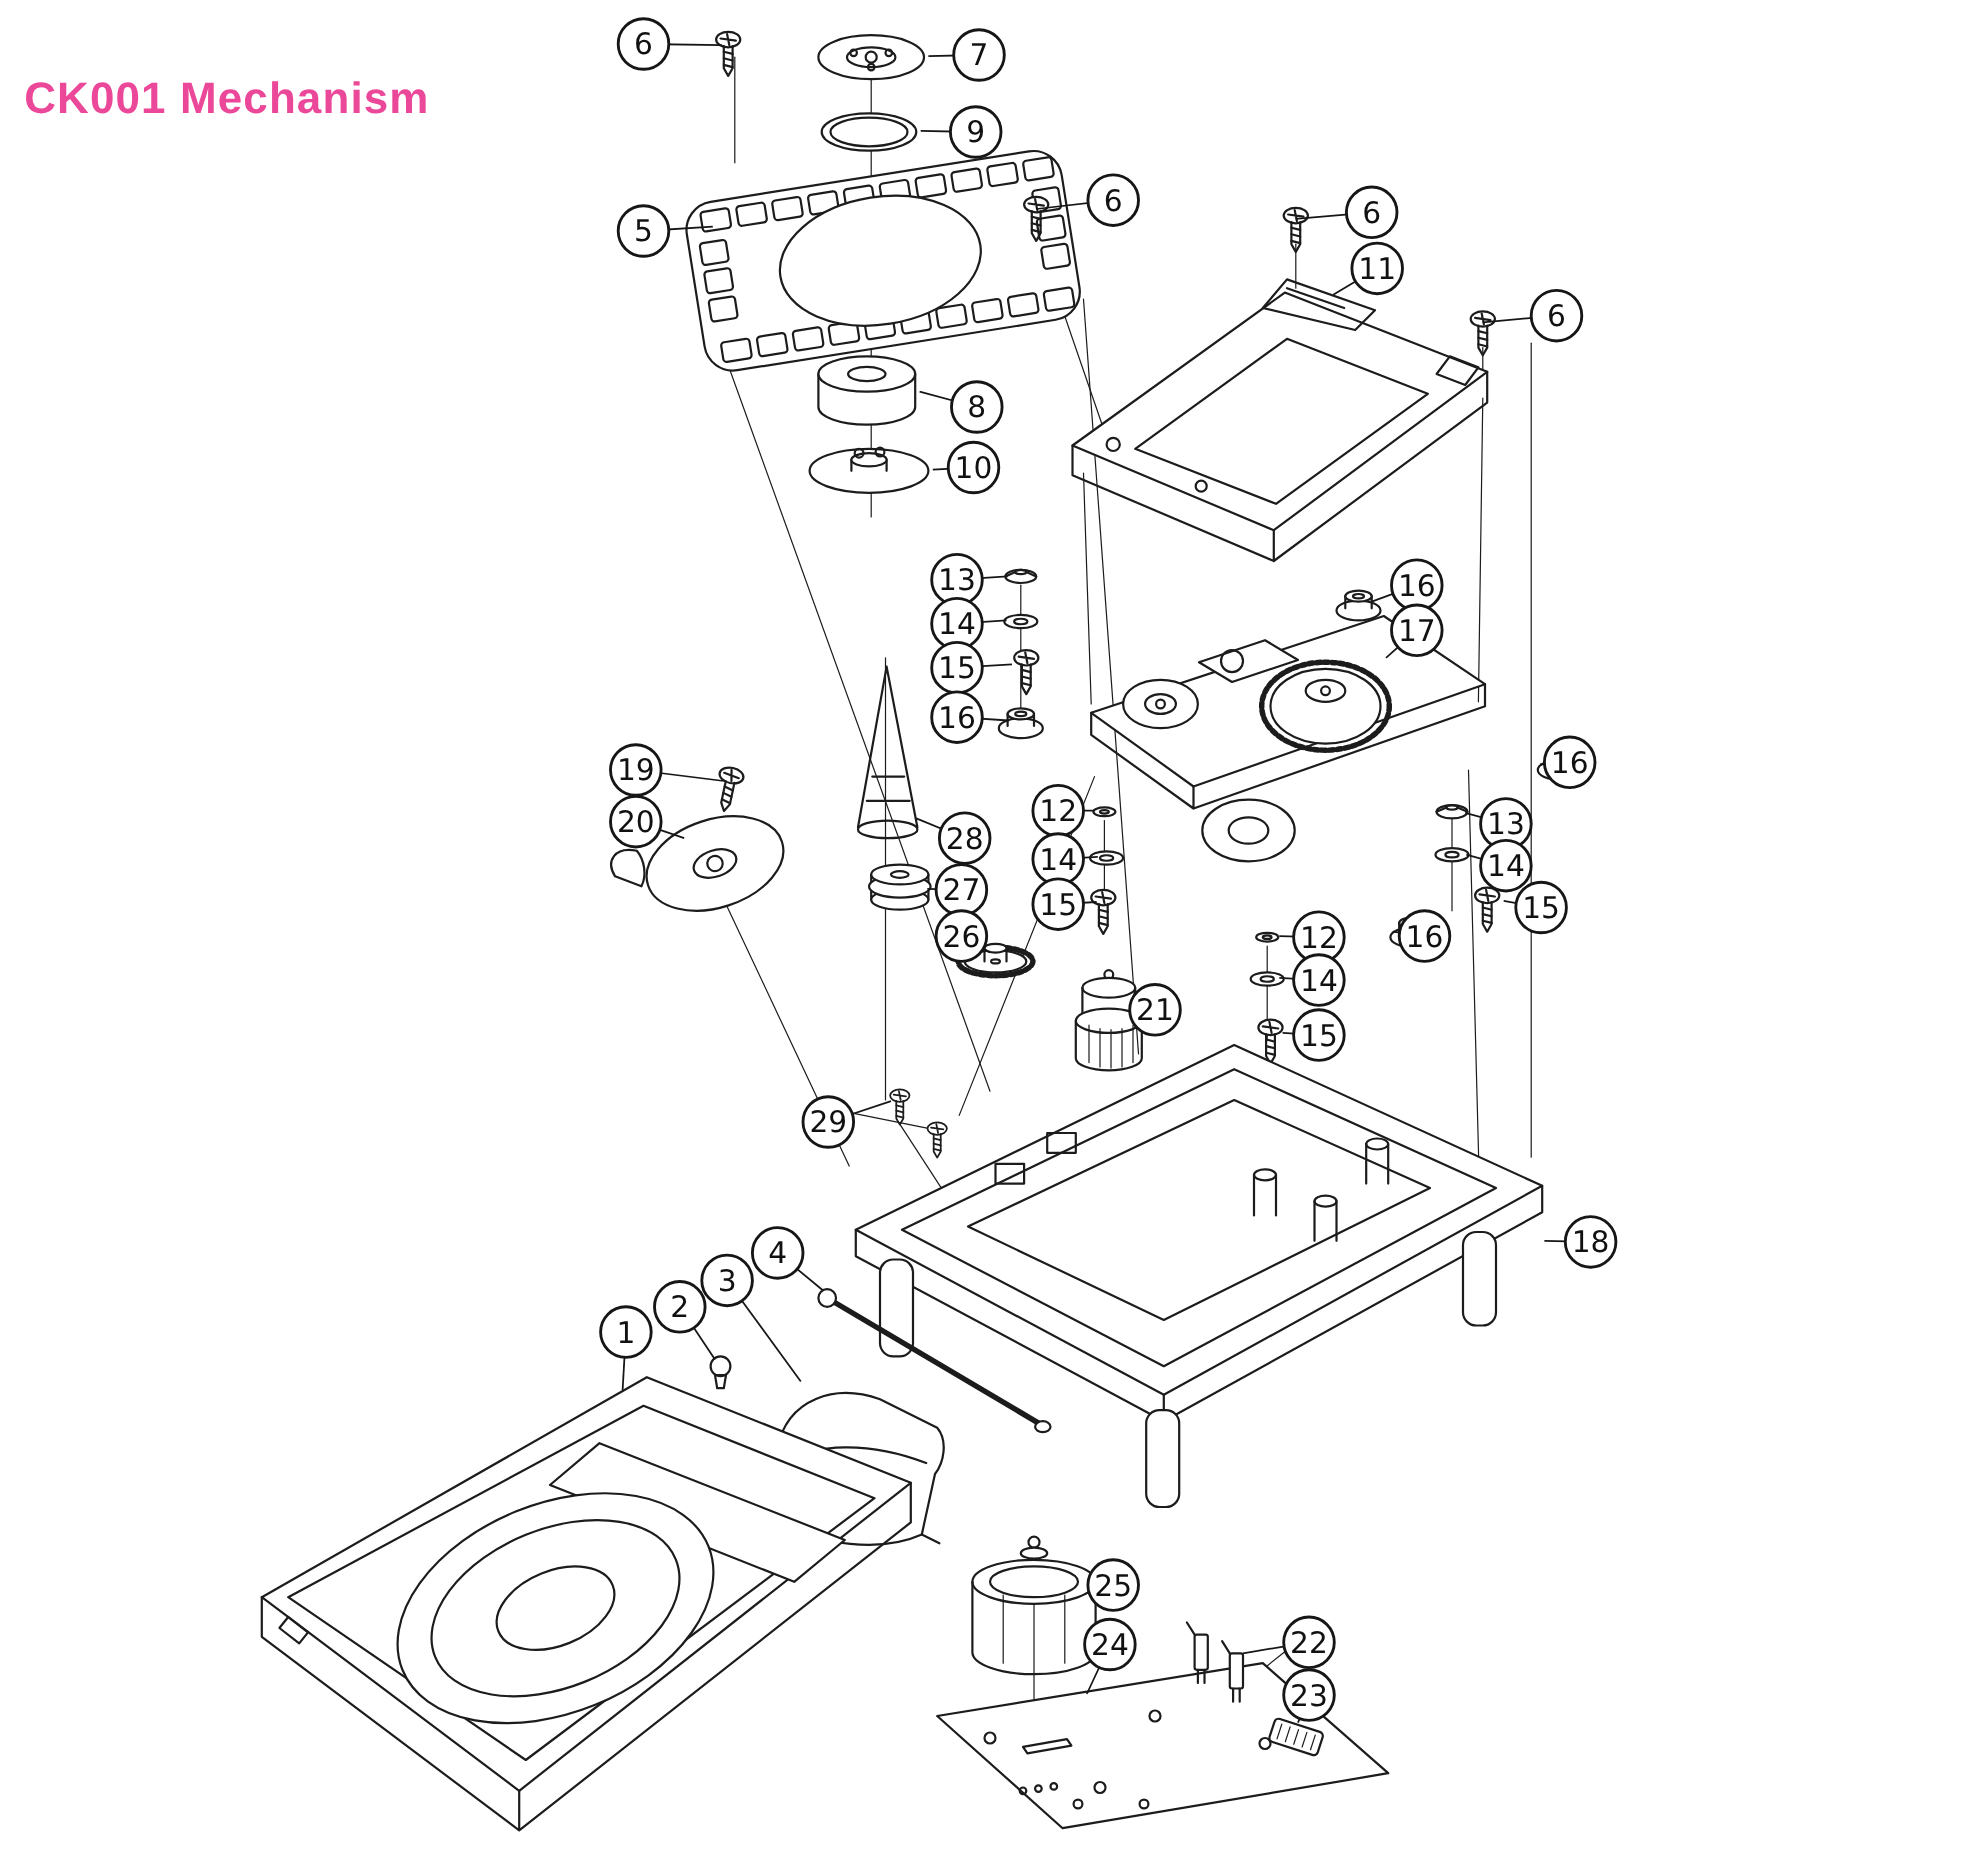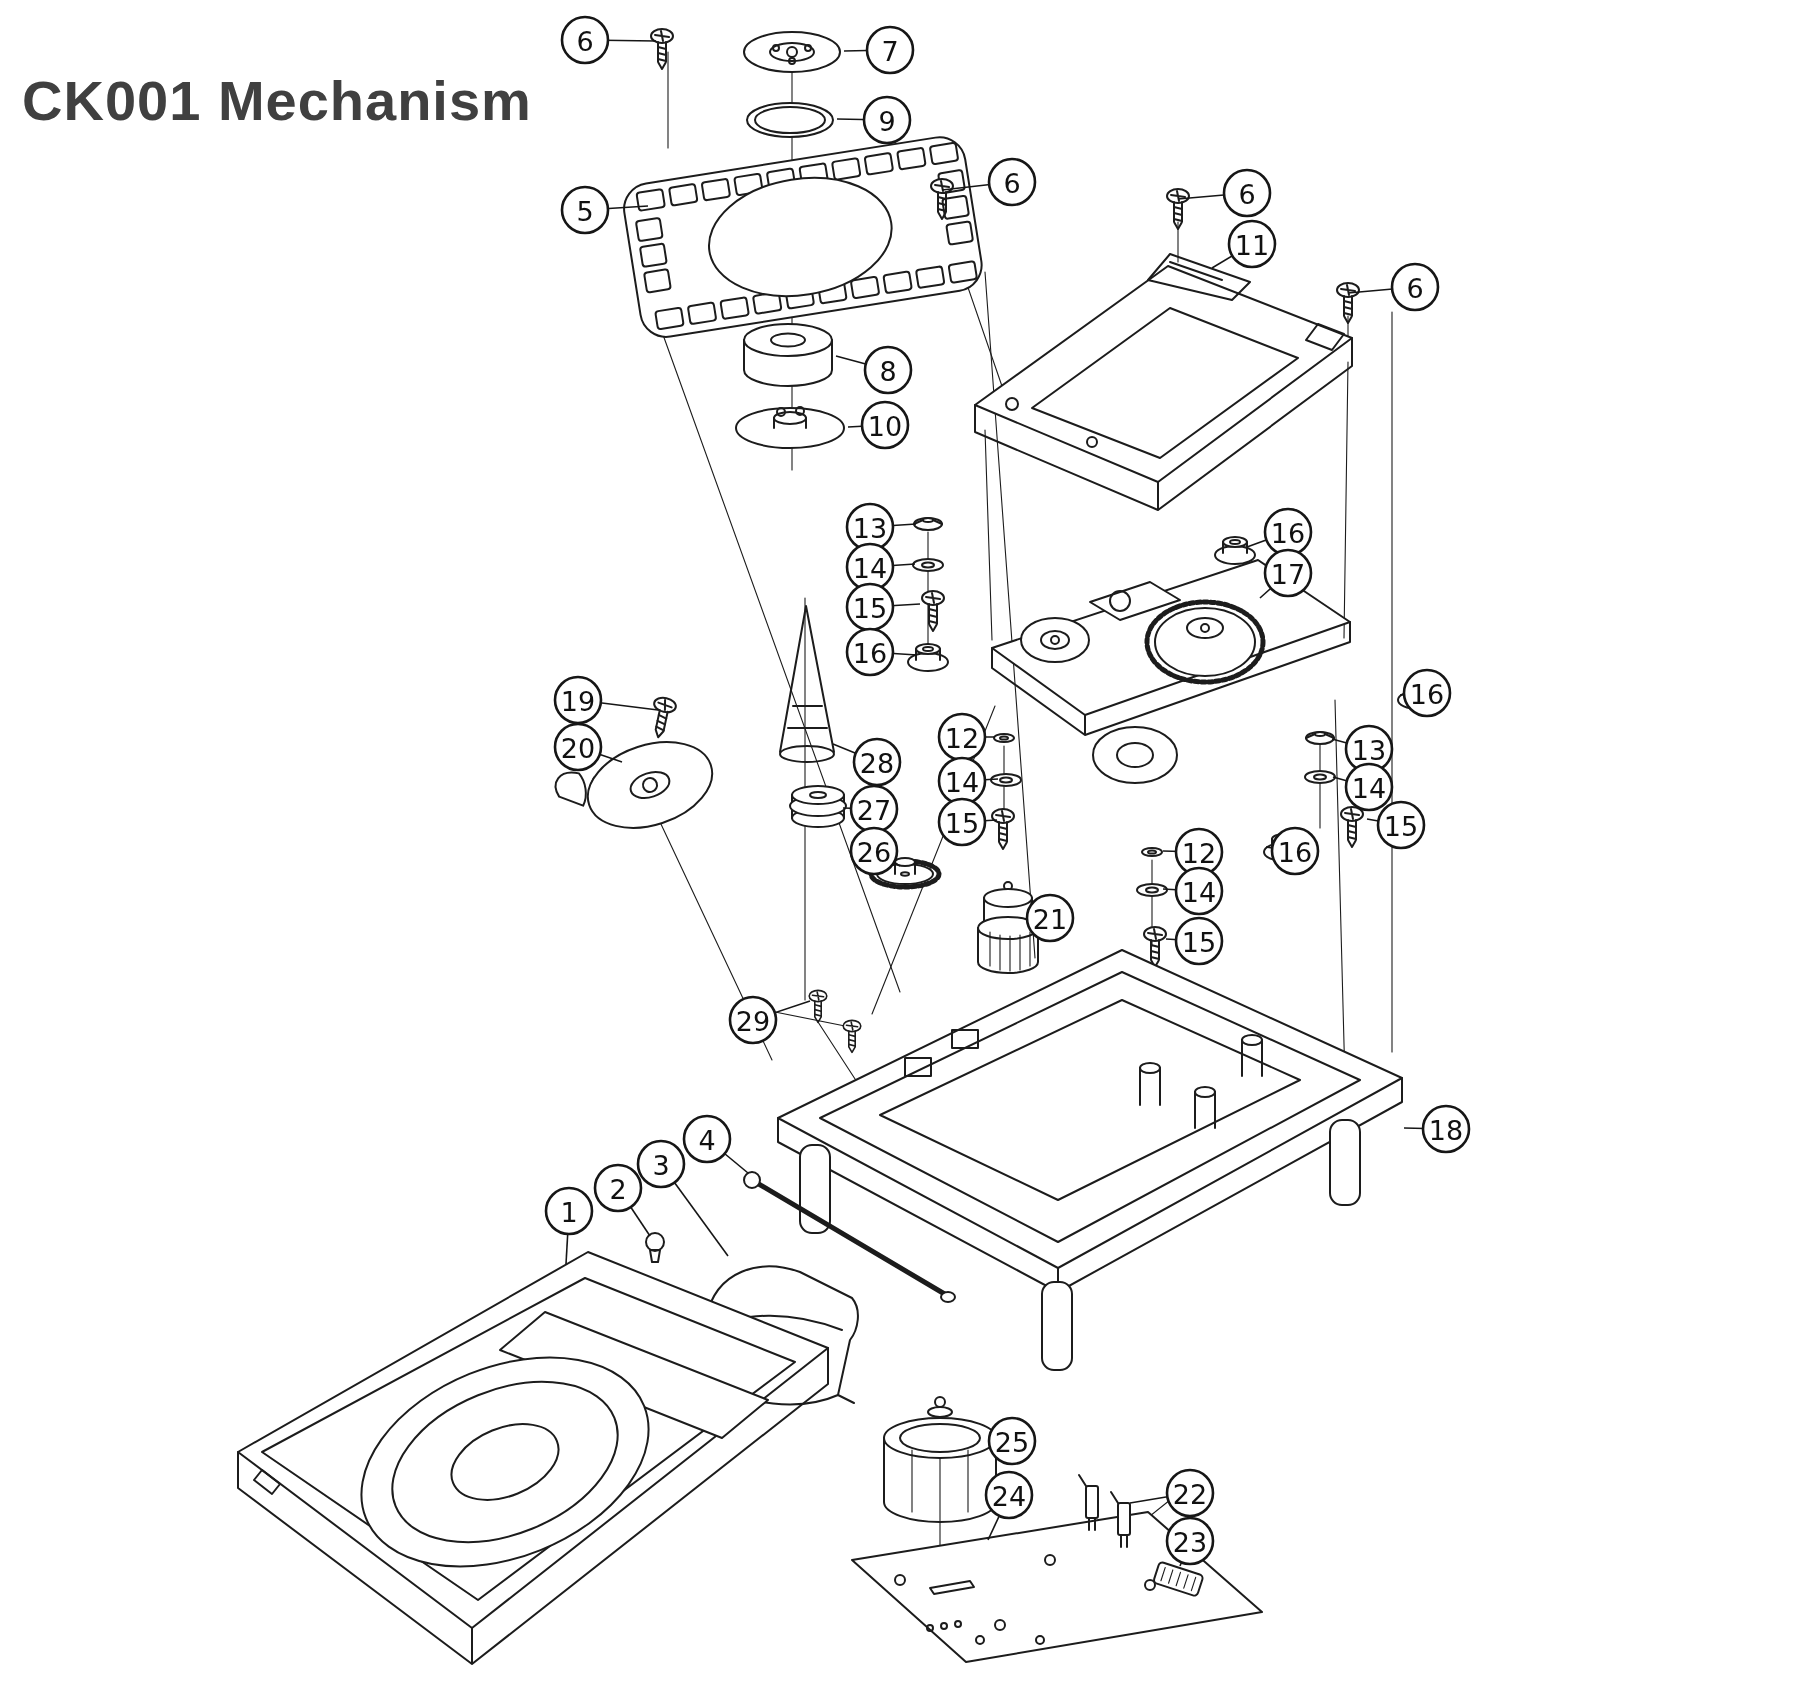--- a/index.html
+++ b/index.html
@@ -1,21 +1,21 @@
 <!DOCTYPE html>
 <html><head>
 <meta charset="utf-8">
 <style>
   html,body{margin:0;padding:0;background:#ffffff;}
   body{width:1800px;height:1694px;position:relative;overflow:hidden;
        font-family:"DejaVu Sans",sans-serif;color:#111;}
   #stage{position:absolute;inset:0;}
   h1.diagram-title{position:absolute;left:22px;top:68px;margin:0;
        font-family:"Liberation Sans",sans-serif;font-weight:bold;
-       font-size:56px;letter-spacing:1px;color:#404040;}
+       font-size:40px;letter-spacing:1px;color:#ec4899;}
   svg#diagram{position:absolute;left:0;top:0;width:1800px;height:1694px;}
   
   .art *{stroke:#1c1c1c;stroke-width:2;fill:none;stroke-linecap:round;stroke-linejoin:round;}
   .art .wf{fill:#ffffff;}
   .art .thin{stroke-width:1.1;}
   .art .teeth{stroke-dasharray:4 3;stroke-width:5;}
   .art .bold{stroke-width:5;}
   
   .leader{stroke:#161616;stroke-width:1.6;fill:none;}
   .callout-circle{fill:#ffffff;stroke:#161616;stroke-width:2.6;}

